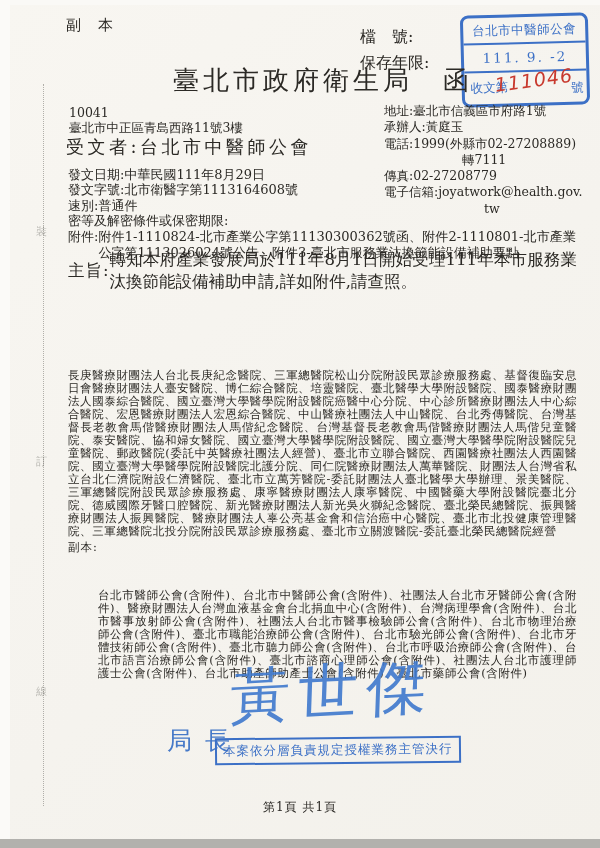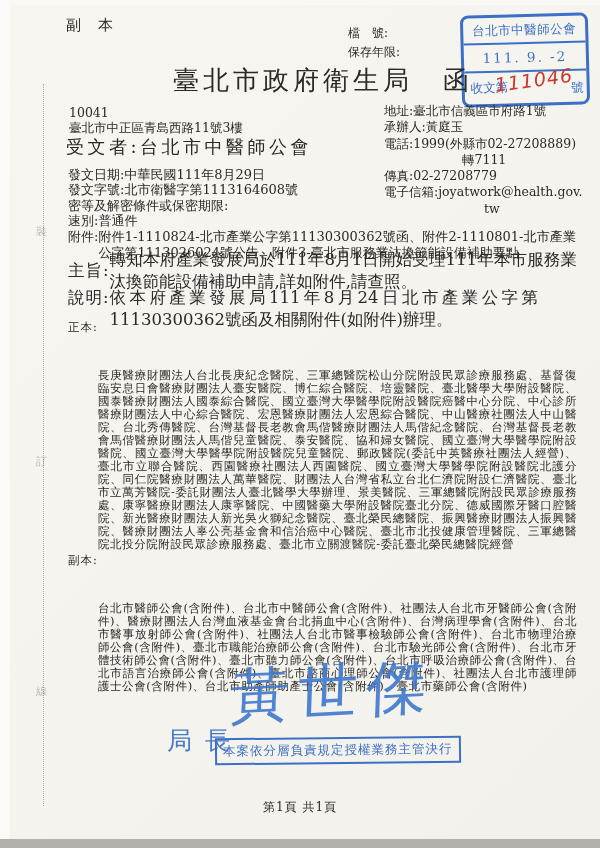--- a/index.html
+++ b/index.html
@@ -17,21 +17,21 @@
   .edge-left{position:absolute;left:0;top:0;bottom:0;width:10px;background:#fbfaf8;}
   .edge-top{position:absolute;left:0;top:0;right:0;height:5px;background:#faf9f6;}
   .edge-bottom{position:absolute;left:0;bottom:0;right:0;height:9px;background:#b2b1ad;}
 
   .binding-line{position:absolute;left:43px;top:84px;height:722px;border-left:1px dotted #9a9892;opacity:.75;}
   .binding-mark{position:absolute;left:36px;font-size:11px;color:rgba(70,70,65,.33);}
   .bm-1{top:224px}.bm-2{top:454px}.bm-3{top:684px}
 
   .copy-label{position:absolute;left:66px;top:16px;font-size:15px;letter-spacing:17px;}
 
-  .file-block{position:absolute;left:348px;top:24px;font-size:12px;line-height:1.6;}
+  .file-block{position:absolute;left:360px;top:24px;font-size:16px;line-height:1.6;}
 
   .received-stamp{
     position:absolute;left:461px;top:14px;width:122px;
     border:3px solid #3c70c6;border-radius:8px;
     transform:rotate(-1.5deg);color:#3c70c6;
   }
   .rs-row{padding:3px 3px;text-align:center;}
   .rs-row1{border-bottom:2px solid #3c70c6;font-size:12.5px;letter-spacing:.5px;padding-top:5px;}
   .rs-row2{border-bottom:2px solid #3c70c6;font-size:13.5px;letter-spacing:2px;padding:5px 3px;}
   .rs-row3{position:relative;text-align:left;font-size:12.5px;padding:7px 4px 7px 6px;}
@@ -135,41 +135,36 @@
     </div>
     <div class="contact-row">
       <span>電子信箱:</span><span>joyatwork@health.gov.</span>
     </div>
     <div class="contact-cont indent-lg">tw</div>
   </div>
 
   <div class="meta">
     <div class="meta-row">發文日期:中華民國111年8月29日</div>
     <div class="meta-row">發文字號:北市衛醫字第1113164608號</div>
+    <div class="meta-row">速別:普通件</div>
     <div class="meta-row">密等及解密條件或保密期限:</div>
-    <div class="meta-row">速別:普通件</div>
     <div class="attachment-row">
       <span class="attachment-label">附件:</span>
       <span class="attachment-text">附件1-1110824-北市產業公字第11130300362號函、附件2-1110801-北市產業公字第1113026024號公告、附件3-臺北市服務業汰換節能設備補助要點</span>
     </div>
   </div>
 
   <div class="subject-block">
     <span class="block-label">主旨:</span>
     <span class="block-text">轉知本府產業發展局於111年8月1日開始受理111年本市服務業汰換節能設備補助申請,詳如附件,請查照。</span>
   </div>
 
-  <div class="explain-block">
-    <span class="block-label">說明:</span>
-    <span class="block-text">依本府產業發展局111年8月24日北市產業公字第11130300362號函及相關附件(如附件)辦理。</span>
-  </div>
 
   <div class="distribution">
     <div class="dist-block">
-      <span class="dist-label">正本:</span>
       <span class="dist-text">長庚醫療財團法人台北長庚紀念醫院、三軍總醫院松山分院附設民眾診療服務處、基督復臨安息日會醫療財團法人臺安醫院、博仁綜合醫院、培靈醫院、臺北醫學大學附設醫院、國泰醫療財團法人國泰綜合醫院、國立臺灣大學醫學院附設醫院癌醫中心分院、中心診所醫療財團法人中心綜合醫院、宏恩醫療財團法人宏恩綜合醫院、中山醫療社團法人中山醫院、台北秀傳醫院、台灣基督長老教會馬偕醫療財團法人馬偕紀念醫院、台灣基督長老教會馬偕醫療財團法人馬偕兒童醫院、泰安醫院、協和婦女醫院、國立臺灣大學醫學院附設醫院、國立臺灣大學醫學院附設醫院兒童醫院、郵政醫院(委託中英醫療社團法人經營)、臺北市立聯合醫院、西園醫療社團法人西園醫院、國立臺灣大學醫學院附設醫院北護分院、同仁院醫療財團法人萬華醫院、財團法人台灣省私立台北仁濟院附設仁濟醫院、臺北市立萬芳醫院-委託財團法人臺北醫學大學辦理、景美醫院、三軍總醫院附設民眾診療服務處、康寧醫療財團法人康寧醫院、中國醫藥大學附設醫院臺北分院、德威國際牙醫口腔醫院、新光醫療財團法人新光吳火獅紀念醫院、臺北榮民總醫院、振興醫療財團法人振興醫院、醫療財團法人辜公亮基金會和信治癌中心醫院、臺北市北投健康管理醫院、三軍總醫院北投分院附設民眾診療服務處、臺北市立關渡醫院-委託臺北榮民總醫院經營</span>
     </div>
     <div class="dist-block">
       <span class="dist-label">副本:</span>
       <span class="dist-text">台北市醫師公會(含附件)、台北市中醫師公會(含附件)、社團法人台北市牙醫師公會(含附件)、醫療財團法人台灣血液基金會台北捐血中心(含附件)、台灣病理學會(含附件)、台北市醫事放射師公會(含附件)、社團法人台北市醫事檢驗師公會(含附件)、台北市物理治療師公會(含附件)、臺北市職能治療師公會(含附件)、台北市驗光師公會(含附件)、台北市牙體技術師公會(含附件)、臺北市聽力師公會(含附件)、台北市呼吸治療師公會(含附件)、台北市語言治療師公會(含附件)、臺北市諮商心理師公會(含附件)、社團法人台北市護理師護士公會(含附件)、台北市助產師助產士公會(含附件)、臺北市藥師公會(含附件)</span>
     </div>
   </div>
 
   <div class="sig-title">局長</div>
   <div class="sig-name">黃世傑</div>

